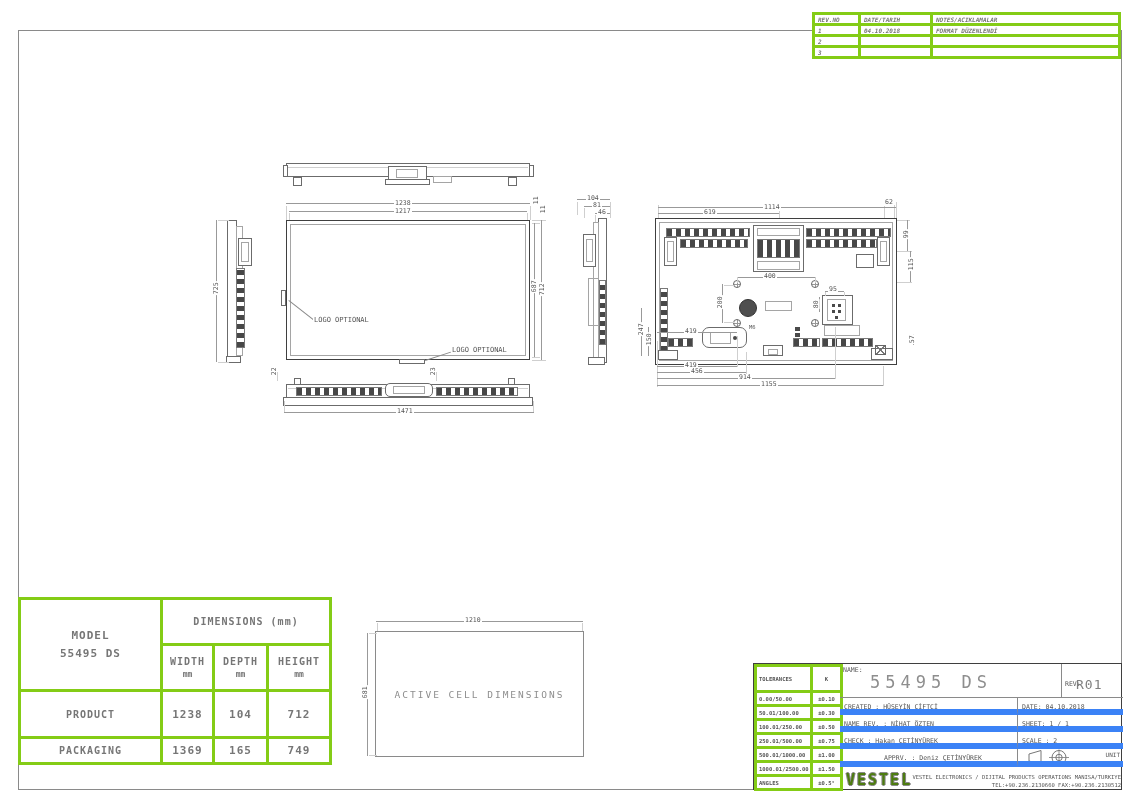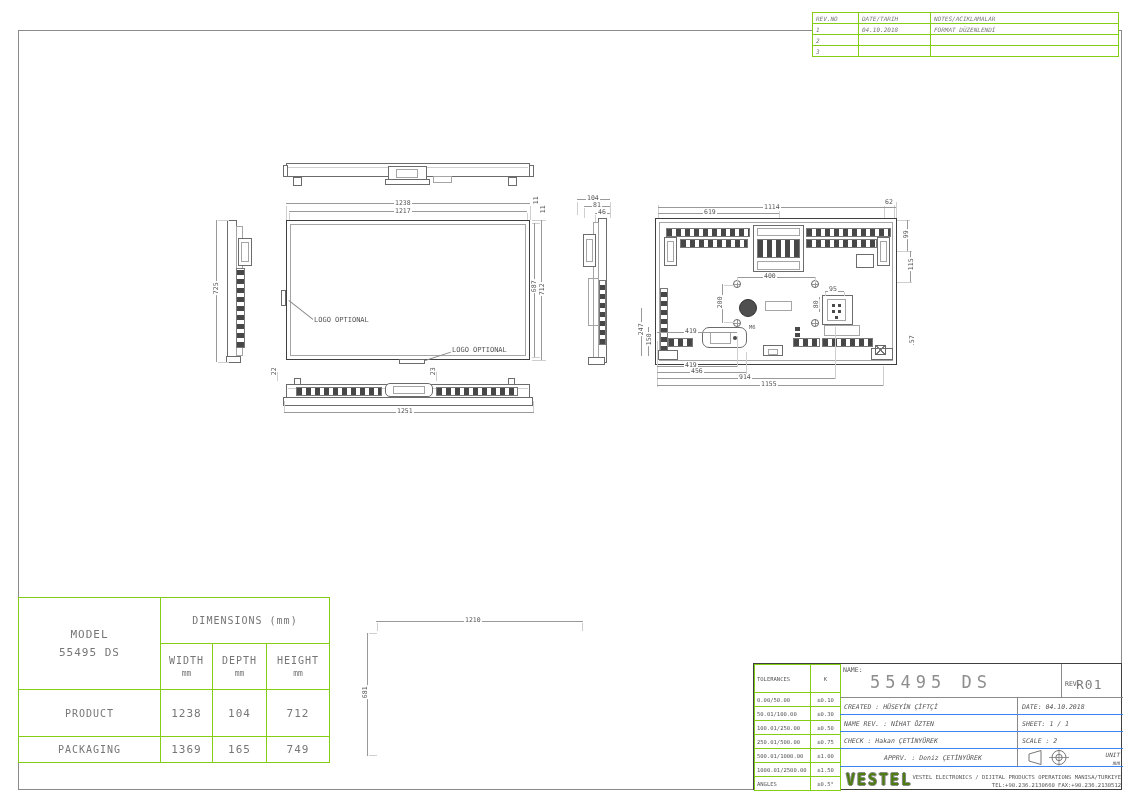--- a/index.html
+++ b/index.html
@@ -20,36 +20,36 @@
   .dl.tiny { font-size:5.5px; }
   .hh { position:absolute; border:1px solid #787878; background:repeating-linear-gradient(90deg,#474747 0 5px,#fff 5px 9px); }
   .hv { position:absolute; border:1px solid #787878; background:repeating-linear-gradient(0deg,#474747 0 5px,#fff 5px 9px); }
   .hole { position:absolute; width:8px; height:8px; border:1px solid #666; border-radius:50%;
           background:linear-gradient(#999,#999) center/100% 1px no-repeat,
                      linear-gradient(#999,#999) center/1px 100% no-repeat; }
   .xbox { position:absolute; border:1px solid #666;
           background:linear-gradient(45deg,transparent 44%,#777 44% 56%,transparent 56%),
                      linear-gradient(-45deg,transparent 44%,#777 44% 56%,transparent 56%); }
   table.ctab { border-collapse:collapse; position:absolute; background:#fff; table-layout:fixed; }
-  table.ctab td, table.ctab th { border:1px solid #84cc16; font-weight:normal; overflow:hidden; }
+  table.ctab td, table.ctab th { border:3px solid #84cc16; font-weight:bold; overflow:hidden; }
   .rev-table { left:812px; top:12px; width:306px; font-size:6px; font-style:italic; color:#777; }
   .rev-table td, .rev-table th { height:11px; padding:0 3px; text-align:left; }
   .model-table { left:18px; top:597px; width:311px; color:#767676; text-align:center; }
   .model-table td { border:1px solid #5e5e5e; letter-spacing:1px; }
   .mt-model { font-size:11px; line-height:1.6; }
   .mt-head  { font-size:10px; }
   .mt-sub   { font-size:10px; line-height:1.4; }
   .mt-unit  { font-size:8px; letter-spacing:0; }
   .mt-val   { font-size:11px; }
   .tol-table { left:0; top:0; width:86px; height:127px; font-size:5.5px; color:#555; }
   .tol-table td { height:14px; padding:0 2px; }
   .tol-table td:last-child { text-align:center; }
   #tblock { position:absolute; left:753px; top:663px; width:369px; height:127px; border:1px solid #3f3f3f; background:#fff; }
   .tb-cell { position:absolute; font-size:6.5px; color:#555; }
-  .tb-row { position:absolute; font-size:6.5px; color:#555; border-bottom:1px solid #3b82f6; padding:5px 0 0 4px; white-space:nowrap; overflow:hidden;font-style:italic; }
+  .tb-row { position:absolute; font-size:6.5px; color:#555; border-bottom:6px solid #3b82f6; padding:5px 0 0 4px; white-space:nowrap; overflow:hidden; }
   .tb-right { border-left:1px solid #8a8a8a; }
   .name-big { position:absolute; left:30px; top:8px; font-size:17px; letter-spacing:5px; color:#8e8e8e; white-space:nowrap; }
   .rev-big  { position:absolute; left:14px; top:13px; font-size:13px; letter-spacing:1px; color:#7f7f7f; }
   .vlogo { position:absolute; left:6px; top:4px; font-size:15px; font-weight:bold; letter-spacing:2px; color:#4d7c0f;
            text-shadow:-1px 0 #8a8a8a, 1px 0 #8a8a8a, 0 -1px #8a8a8a, 0 1px #8a8a8a; }
   .company { position:absolute; right:2px; top:6px; text-align:right; font-size:5.5px; line-height:1.5; color:#555; white-space:nowrap; }
   .ac-box { position:absolute; left:375px; top:631px; width:209px; height:126px; border:1px solid #8a8a8a;
             display:flex; align-items:center; justify-content:center; }
   .ac-label { font-size:9.5px; letter-spacing:2px; color:#8e8e8e; }
   .unit-blk { position:absolute; right:3px; top:2px; text-align:right; font-size:6px; line-height:1.4; color:#555; }
@@ -267,22 +267,25 @@
   <div class="ol" style="left:283px;top:397px;width:250px;height:9px;"></div>
   <div class="hh" style="left:296px;top:387px;width:86px;height:9px;"></div>
   <div class="hh" style="left:436px;top:387px;width:82px;height:9px;"></div>
   <div class="ol" style="left:385px;top:383px;width:48px;height:14px;border-radius:5px;"></div>
   <div class="ol2" style="left:393px;top:386px;width:32px;height:8px;"></div>
   <div class="ol" style="left:294px;top:378px;width:7px;height:7px;"></div>
   <div class="ol" style="left:508px;top:378px;width:7px;height:7px;"></div>
   <div class="extv" style="left:284px;top:401px;height:12px;"></div>
   <div class="extv" style="left:533px;top:401px;height:12px;"></div>
   <div class="lineh" style="left:284px;top:412px;width:250px;"></div>
-  <div class="dl" style="left:396px;top:408px;">1251</div>
-
+  <div class="dl" style="left:396px;top:408px;">1471</div>
+
+  <div class="ac-box">
+    <span class="ac-label">ACTIVE CELL DIMENSIONS</span>
+  </div>
   <div class="extv" style="left:377px;top:623px;height:8px;"></div>
   <div class="extv" style="left:582px;top:623px;height:8px;"></div>
   <div class="lineh" style="left:376px;top:621px;width:207px;"></div>
   <div class="dl" style="left:464px;top:617px;">1210</div>
   <div class="exth" style="left:369px;top:633px;width:8px;"></div>
   <div class="exth" style="left:369px;top:755px;width:8px;"></div>
   <div class="linev" style="left:367px;top:633px;height:123px;"></div>
   <div class="dl rot" style="left:358px;top:689px;">681</div>
 
   <table class="ctab model-table">

